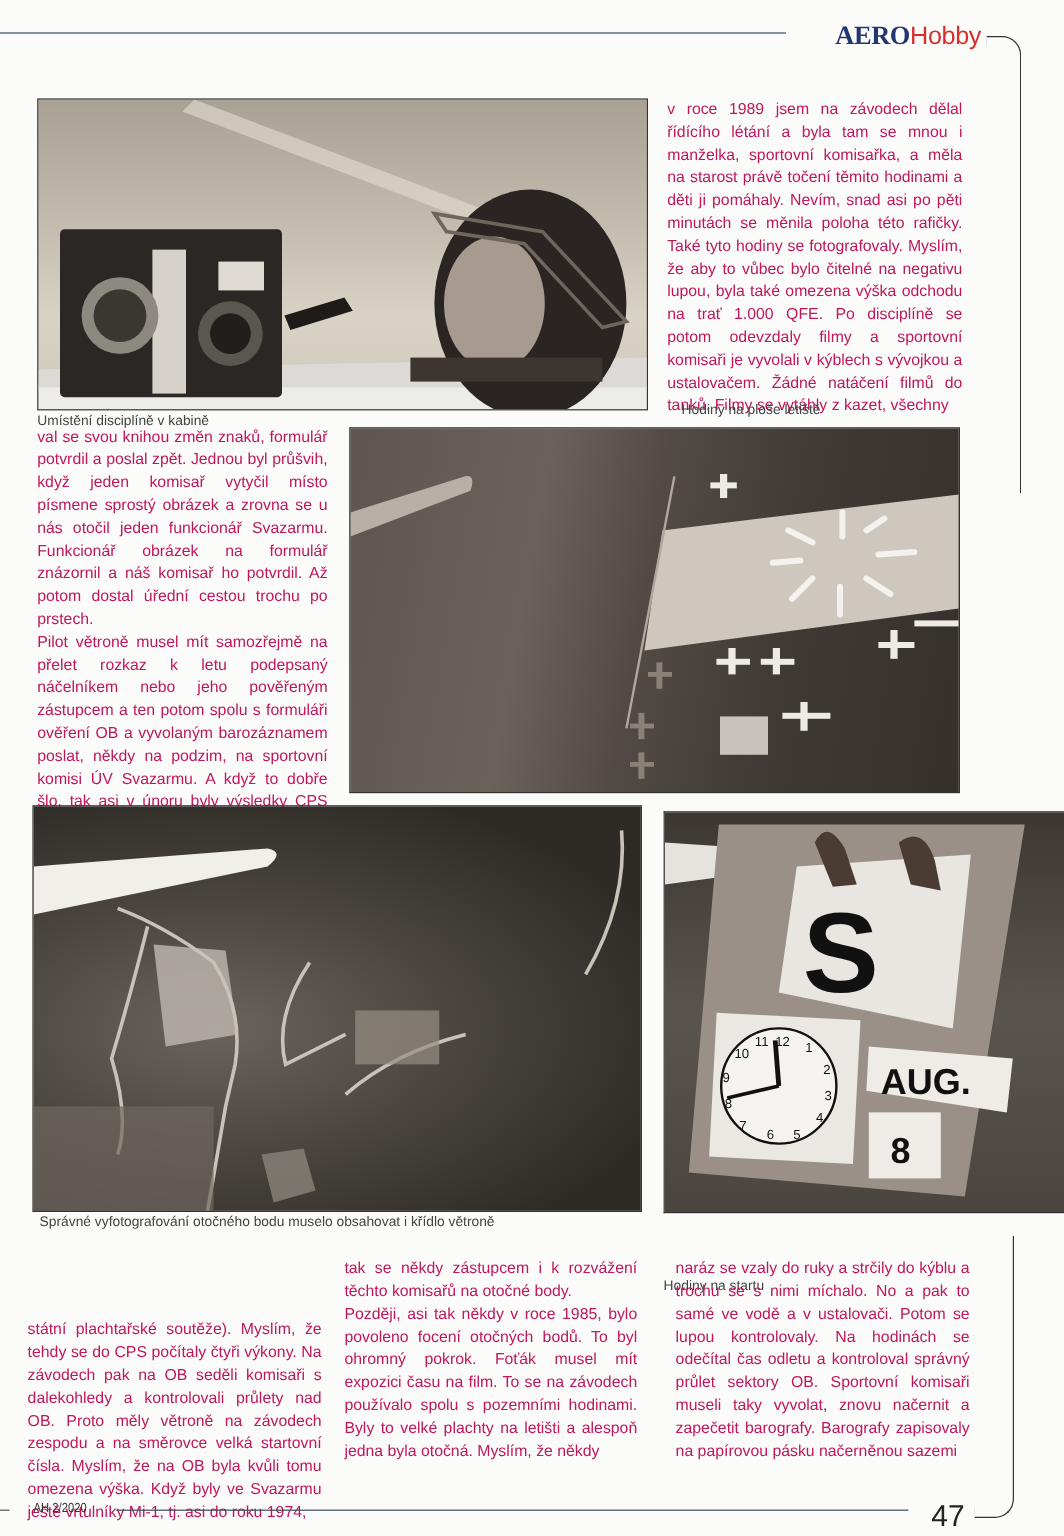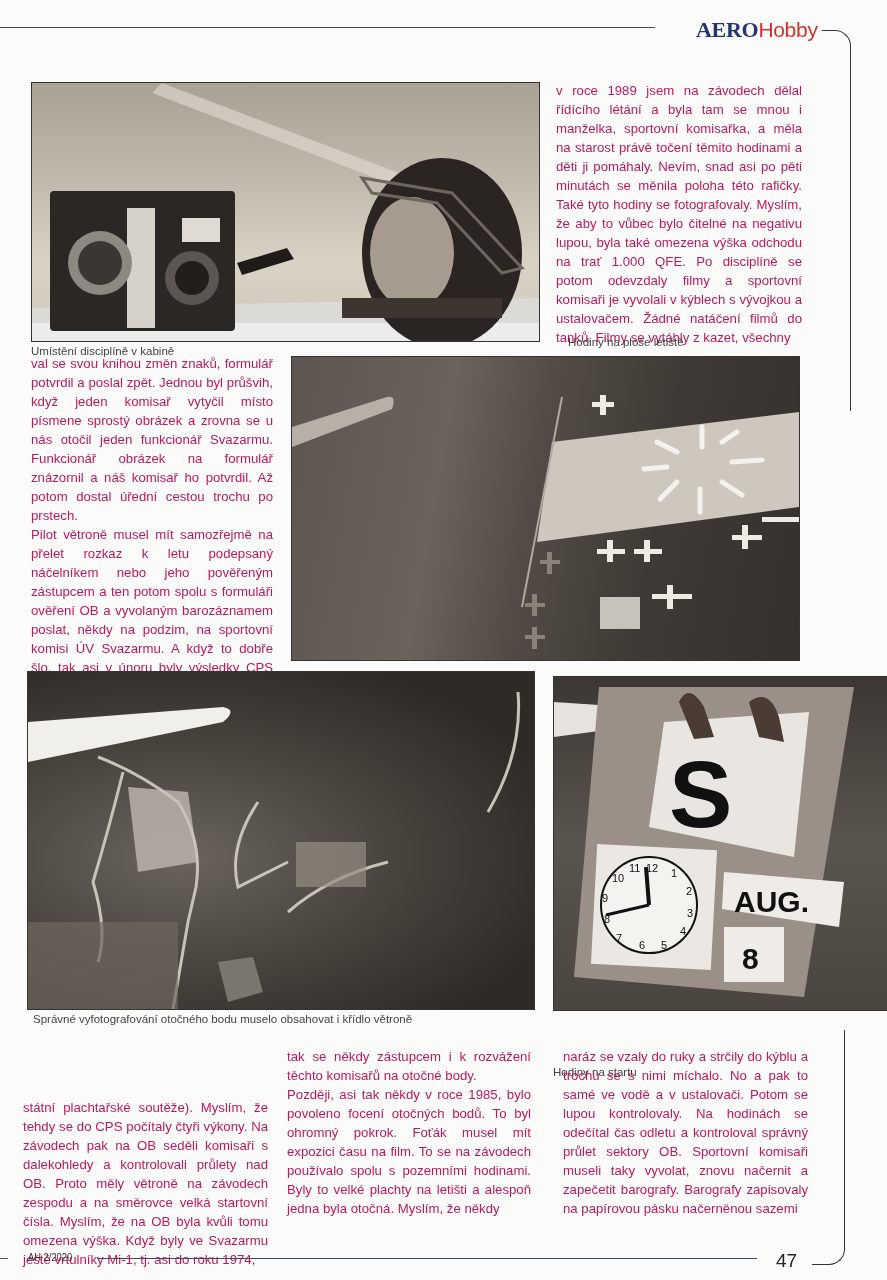--- a/index.html
+++ b/index.html
@@ -23,21 +23,21 @@
   .ph2 { left:291px; top:356px; width:507px; height:303px;
          background:linear-gradient(100deg,#5d5650 0%,#6a625b 30%,#524b45 48%,#3f3a35 70%,#35302b 100%); }
   .ph3 { left:27px; top:671px; width:506px; height:337px;
          background:radial-gradient(ellipse at 30% 55%,#6a645d 0%,#4a453f 40%,#2e2a26 80%); }
   .ph4 { left:553px; top:676px; width:334px; height:333px; border-right:none;
          background:linear-gradient(180deg,#3c3733 0%,#5a544e 50%,#4b4540 100%); }
   
   .ftr-line { position:absolute; top:1258px; left:97px; width:660px; height:1px; background:#3c4b63; }
   .ftr-dash { position:absolute; top:1258px; left:0; width:8px; height:1px; background:#555; }
   .issue { position:absolute; top:1251px; left:28px; font-size:11px; color:#333; transform:scaleX(0.85); transform-origin:left; }
-  .pageno { position:absolute; top:1250px; left:776px; font-size:19px; color:#222; }
+  .pageno { position:absolute; top:1250px; left:776px; font-size:25px; color:#222; }
 </style>
 </head>
 <body>
 
 <div class="hdr-line"></div>
 <div class="logo">
   <span class="aero">AERO</span><span class="hobby">Hobby</span>
 </div>
 <div class="rbracket-top"></div>
 <div class="rbracket-bot"></div>

